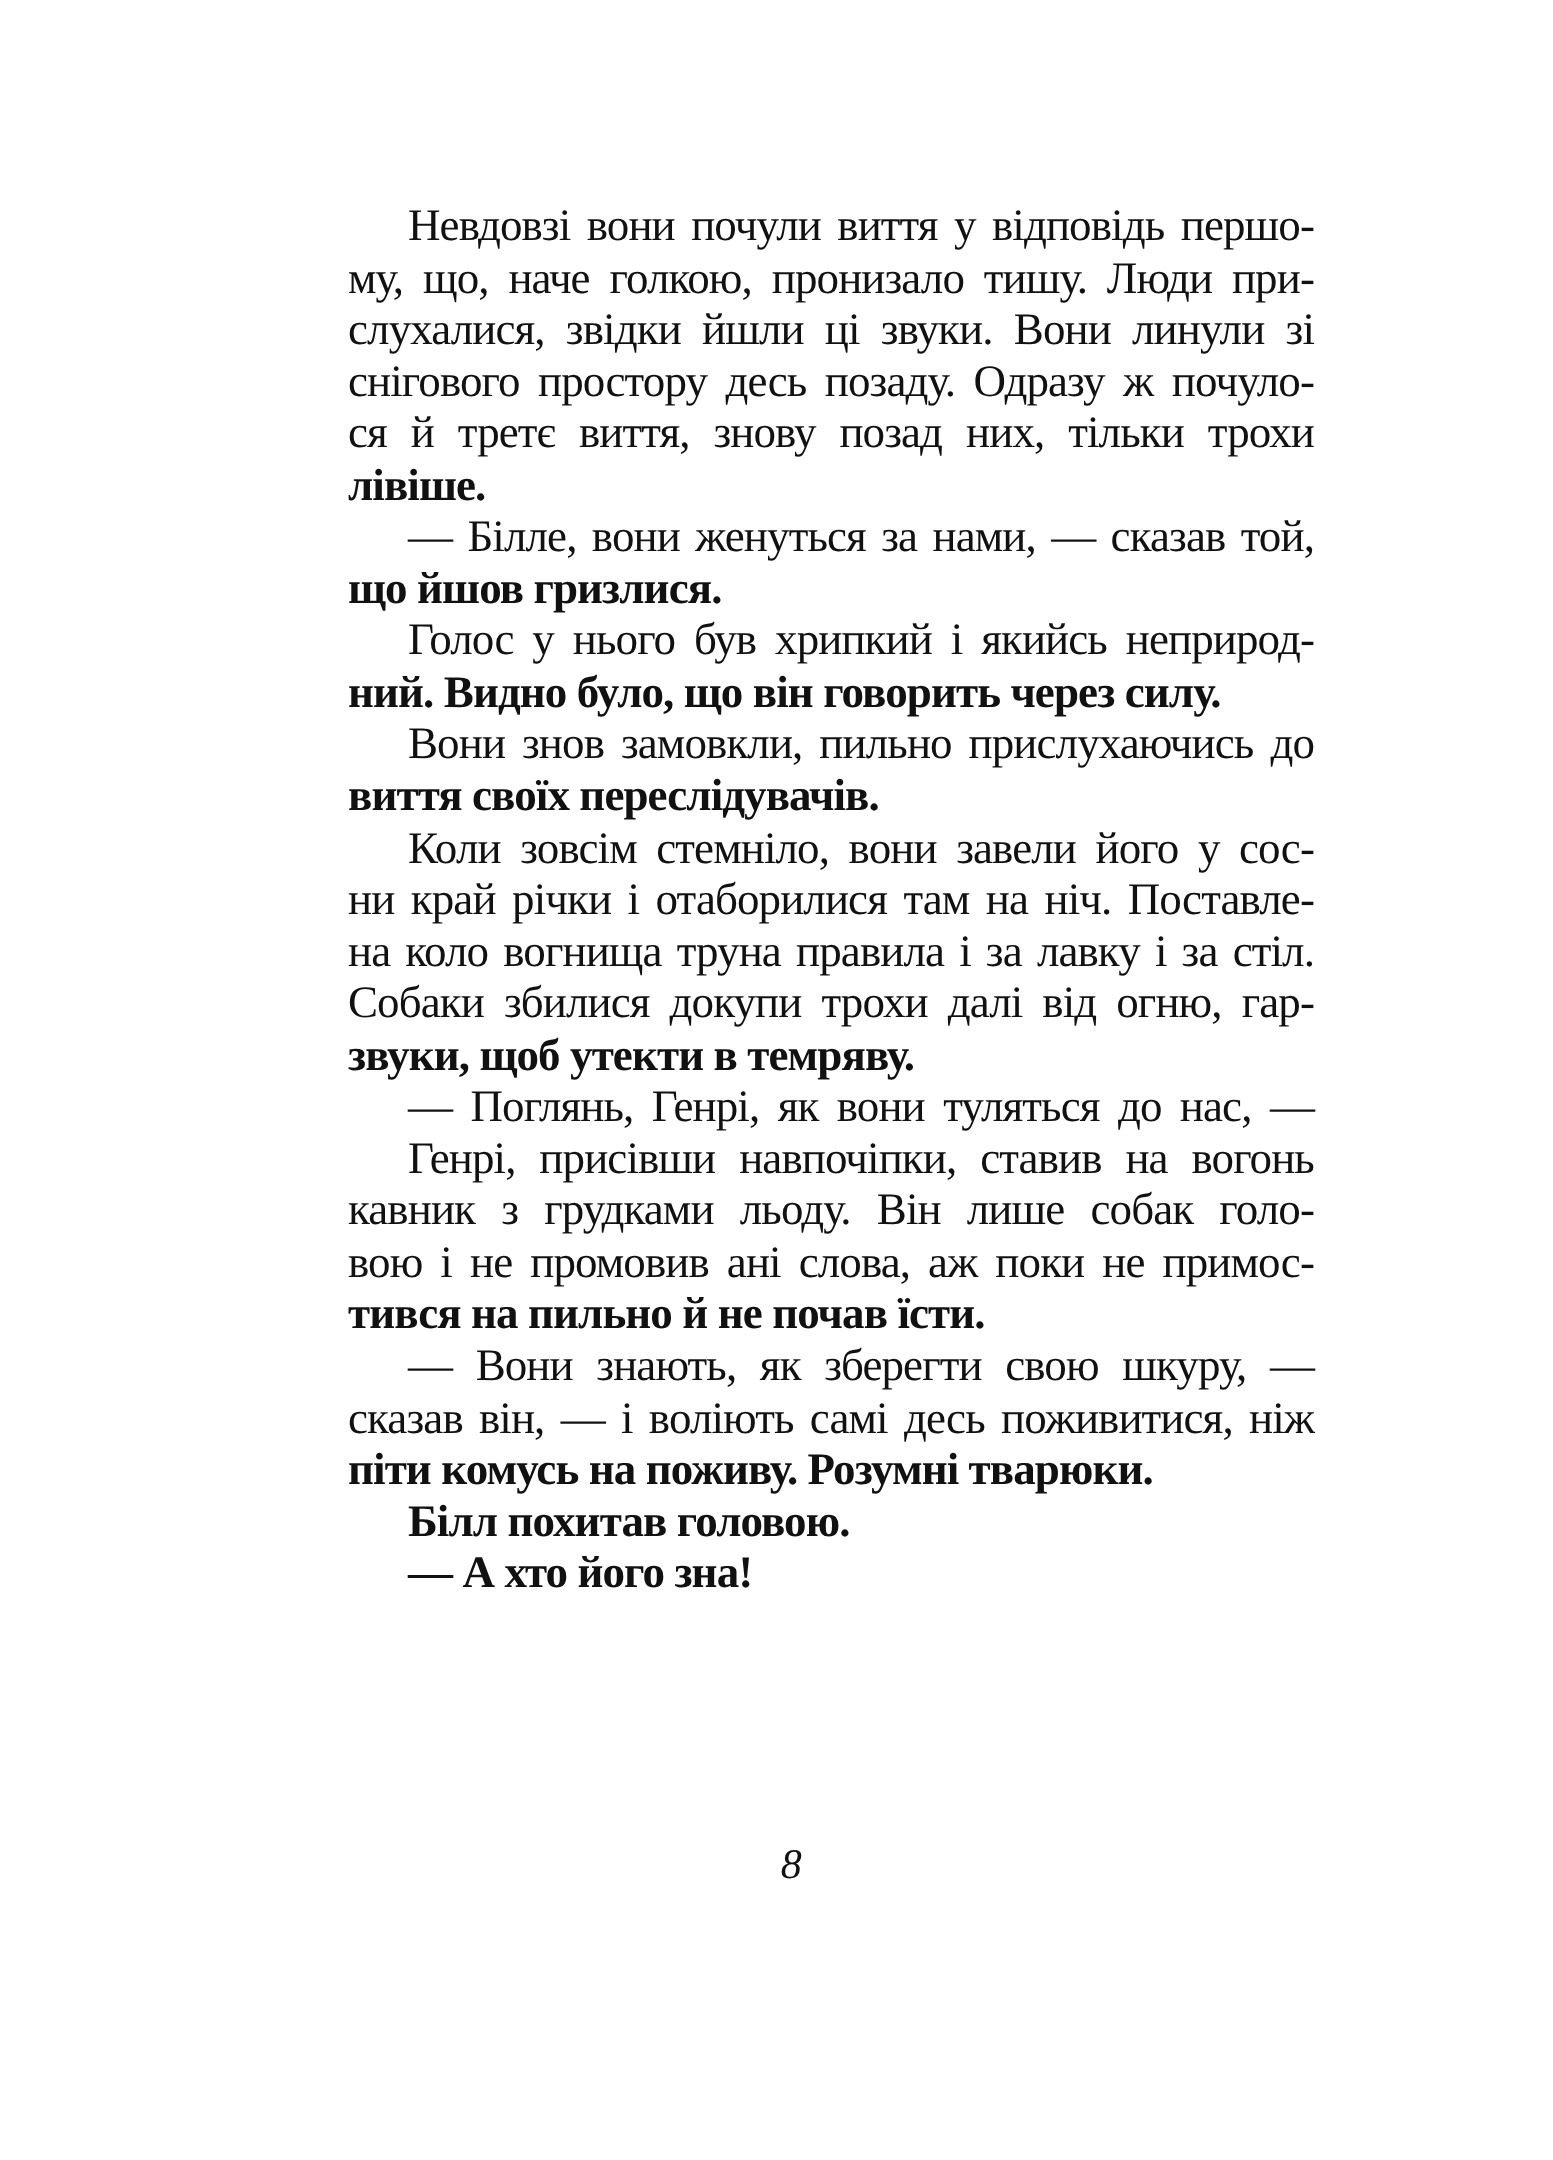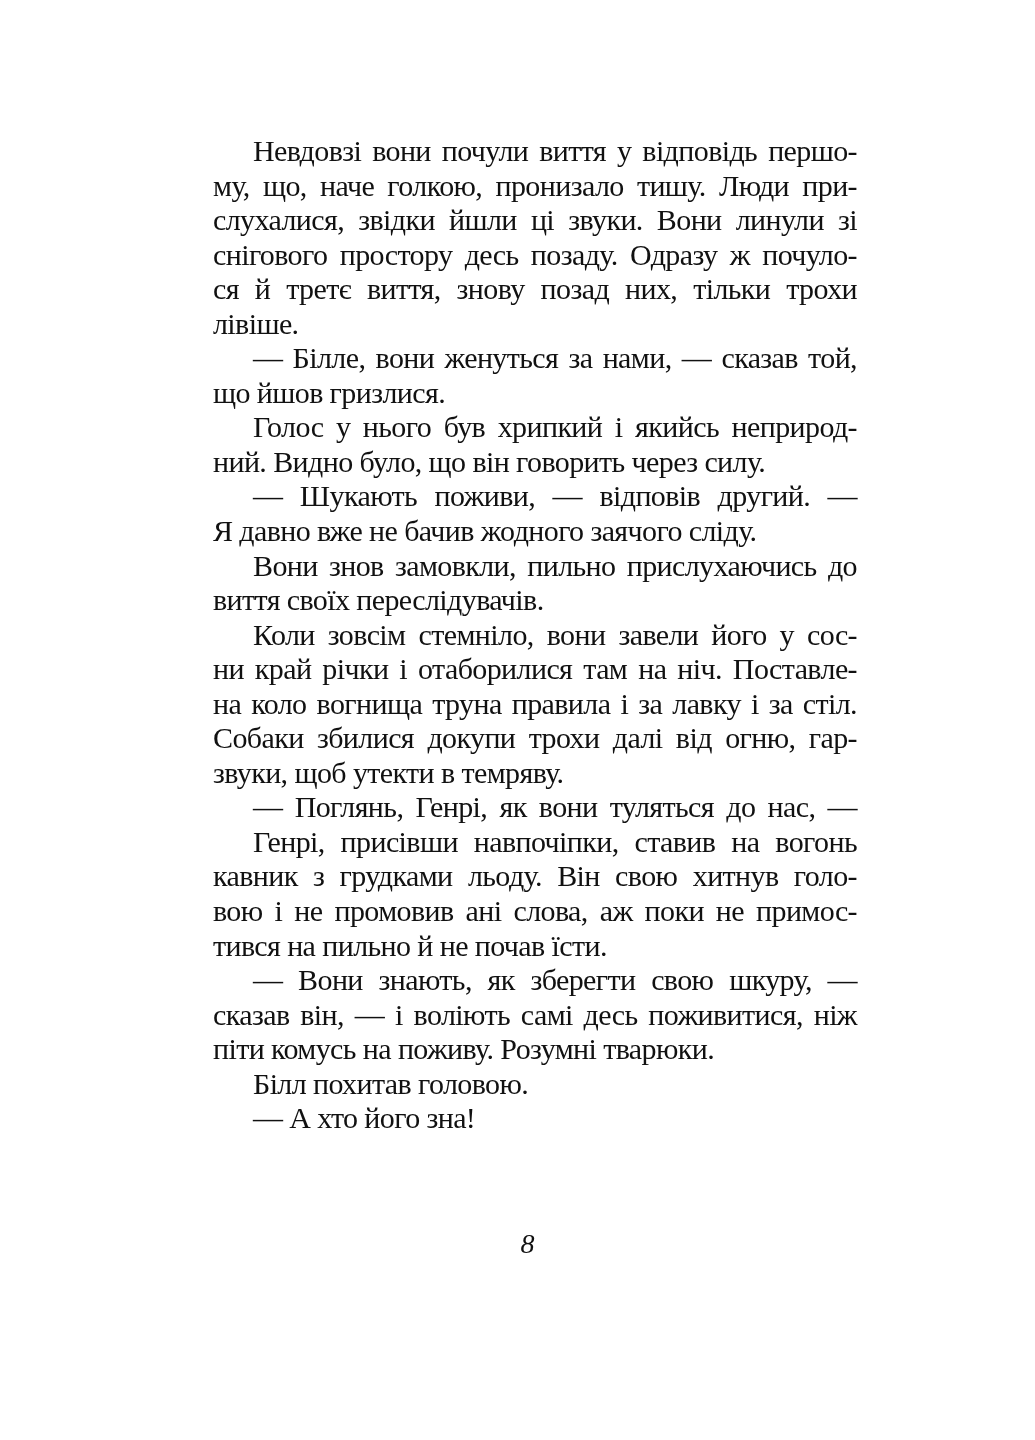--- a/index.html
+++ b/index.html
@@ -10,39 +10,40 @@
     body {
       width: 1035px;
       height: 1440px;
       position: relative;
       overflow: hidden;
       color: #111111;
       font-family: "Liberation Serif", "DejaVu Serif", serif;
     }
     .page-text {
       position: absolute;
-      left: 213px;
+      left: 232px;
       top: 134px;
       width: 644px;
       font-size: 30px;
       line-height: 34.55px;
       letter-spacing: -0.6px;
       word-spacing: 0px;
       font-stretch: condensed;
     }
     .line {
       display: block;
       white-space: nowrap;
       text-align: justify;
       text-align-last: justify;
       height: 34.55px;
       overflow: visible;
     }
     .line.last {
       text-align-last: left;
+      font-weight: bold;
     }
     .line.indent {
       padding-left: 40px;
     }
     .page-number {
       position: absolute;
       left: 0;
       width: 1035px;
       top: 1228px;
       text-align: center;
@@ -68,45 +69,41 @@
   <div>
     <span class="line indent">— Білле, вони женуться за нами, — сказав той,</span>
     <span class="line last">що йшов гризлися.</span>
   </div>
 
   <div>
     <span class="line indent">Голос у нього був хрипкий і якийсь неприрод-</span>
     <span class="line last">ний. Видно було, що він говорить через силу.</span>
   </div>
 
-  <div>
-    <span class="line indent">— Шукають поживи, — відповів другий. —</span>
-    <span class="line last">Я давно вже не бачив жодного заячого сліду.</span>
-  </div>
 
   <div>
     <span class="line indent">Вони знов замовкли, пильно прислухаючись до</span>
     <span class="line last">виття своїх переслідувачів.</span>
   </div>
 
   <div>
     <span class="line indent">Коли зовсім стемніло, вони завели його у сос-</span>
     <span class="line">ни край річки і отаборилися там на ніч. Поставле-</span>
     <span class="line">на коло вогнища труна правила і за лавку і за стіл.</span>
     <span class="line">Собаки збилися докупи трохи далі від огню, гар-</span>
     <span class="line last">звуки, щоб утекти в темряву.</span>
   </div>
 
   <div>
     <span class="line indent">— Поглянь, Генрі, як вони туляться до нас, —</span>
   </div>
 
   <div>
     <span class="line indent">Генрі, присівши навпочіпки, ставив на вогонь</span>
-    <span class="line">кавник з грудками льоду. Він свою хитнув голо-</span>
+    <span class="line">кавник з грудками льоду. Він лише собак голо-</span>
     <span class="line">вою і не промовив ані слова, аж поки не примос-</span>
     <span class="line last">тився на пильно й не почав їсти.</span>
   </div>
 
   <div>
     <span class="line indent">— Вони знають, як зберегти свою шкуру, —</span>
     <span class="line">сказав він, — і воліють самі десь поживитися, ніж</span>
     <span class="line last">піти комусь на поживу. Розумні тварюки.</span>
   </div>
 

